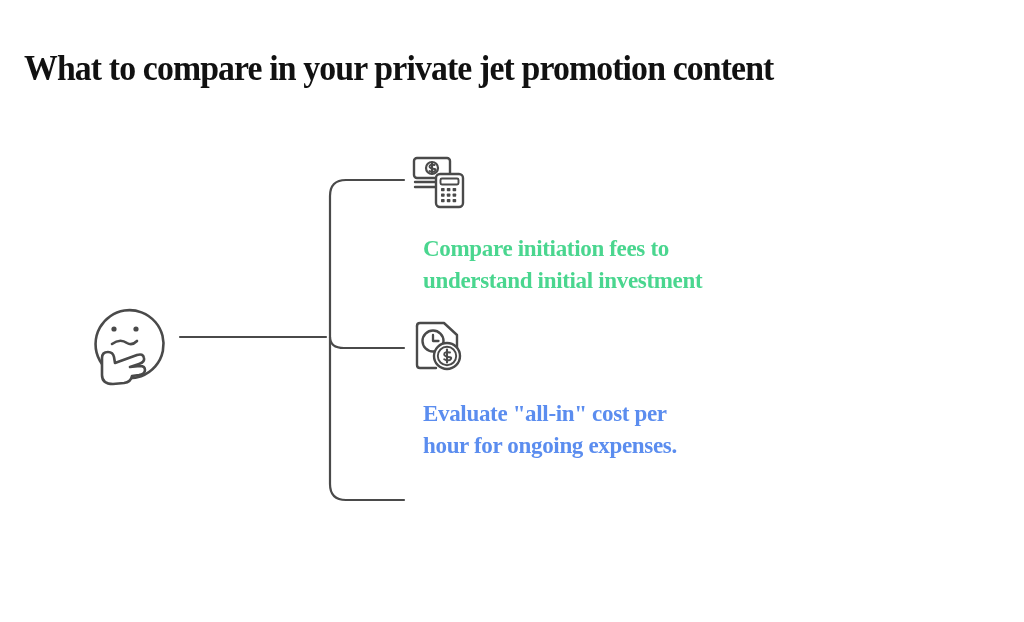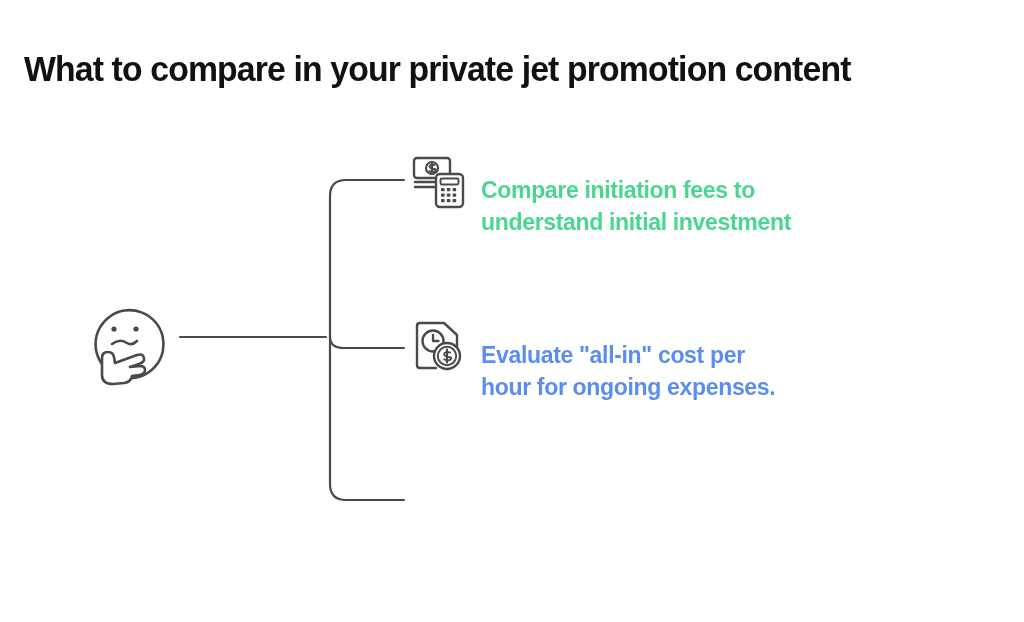--- a/index.html
+++ b/index.html
@@ -11,20 +11,21 @@
     height: 622px;
     background: #ffffff;
     font-family: "Liberation Sans", sans-serif;
     overflow: hidden;
   }
   #canvas {
     position: relative;
     width: 1024px;
     height: 482px;
     background: #ffffff;
+    font-family: Liberation Serif, serif;
   }
 
   
   #page-title {
     position: absolute;
     left: 24px;
     top: 46px;
     width: 990px;
     font-size: 35px;
     line-height: 46px;
@@ -53,20 +54,21 @@
     top: 296px;
     width: 96px;
     height: 96px;
   }
 
   
   .branch {
     position: absolute;
     display: flex;
     align-items: flex-start;
+    flex-direction: column;
   }
   .branch-icon {
     width: 58px;
     height: 58px;
     flex: 0 0 58px;
   }
   .branch-text {
     font-size: 23.5px;
     line-height: 32px;
     font-weight: 700;

